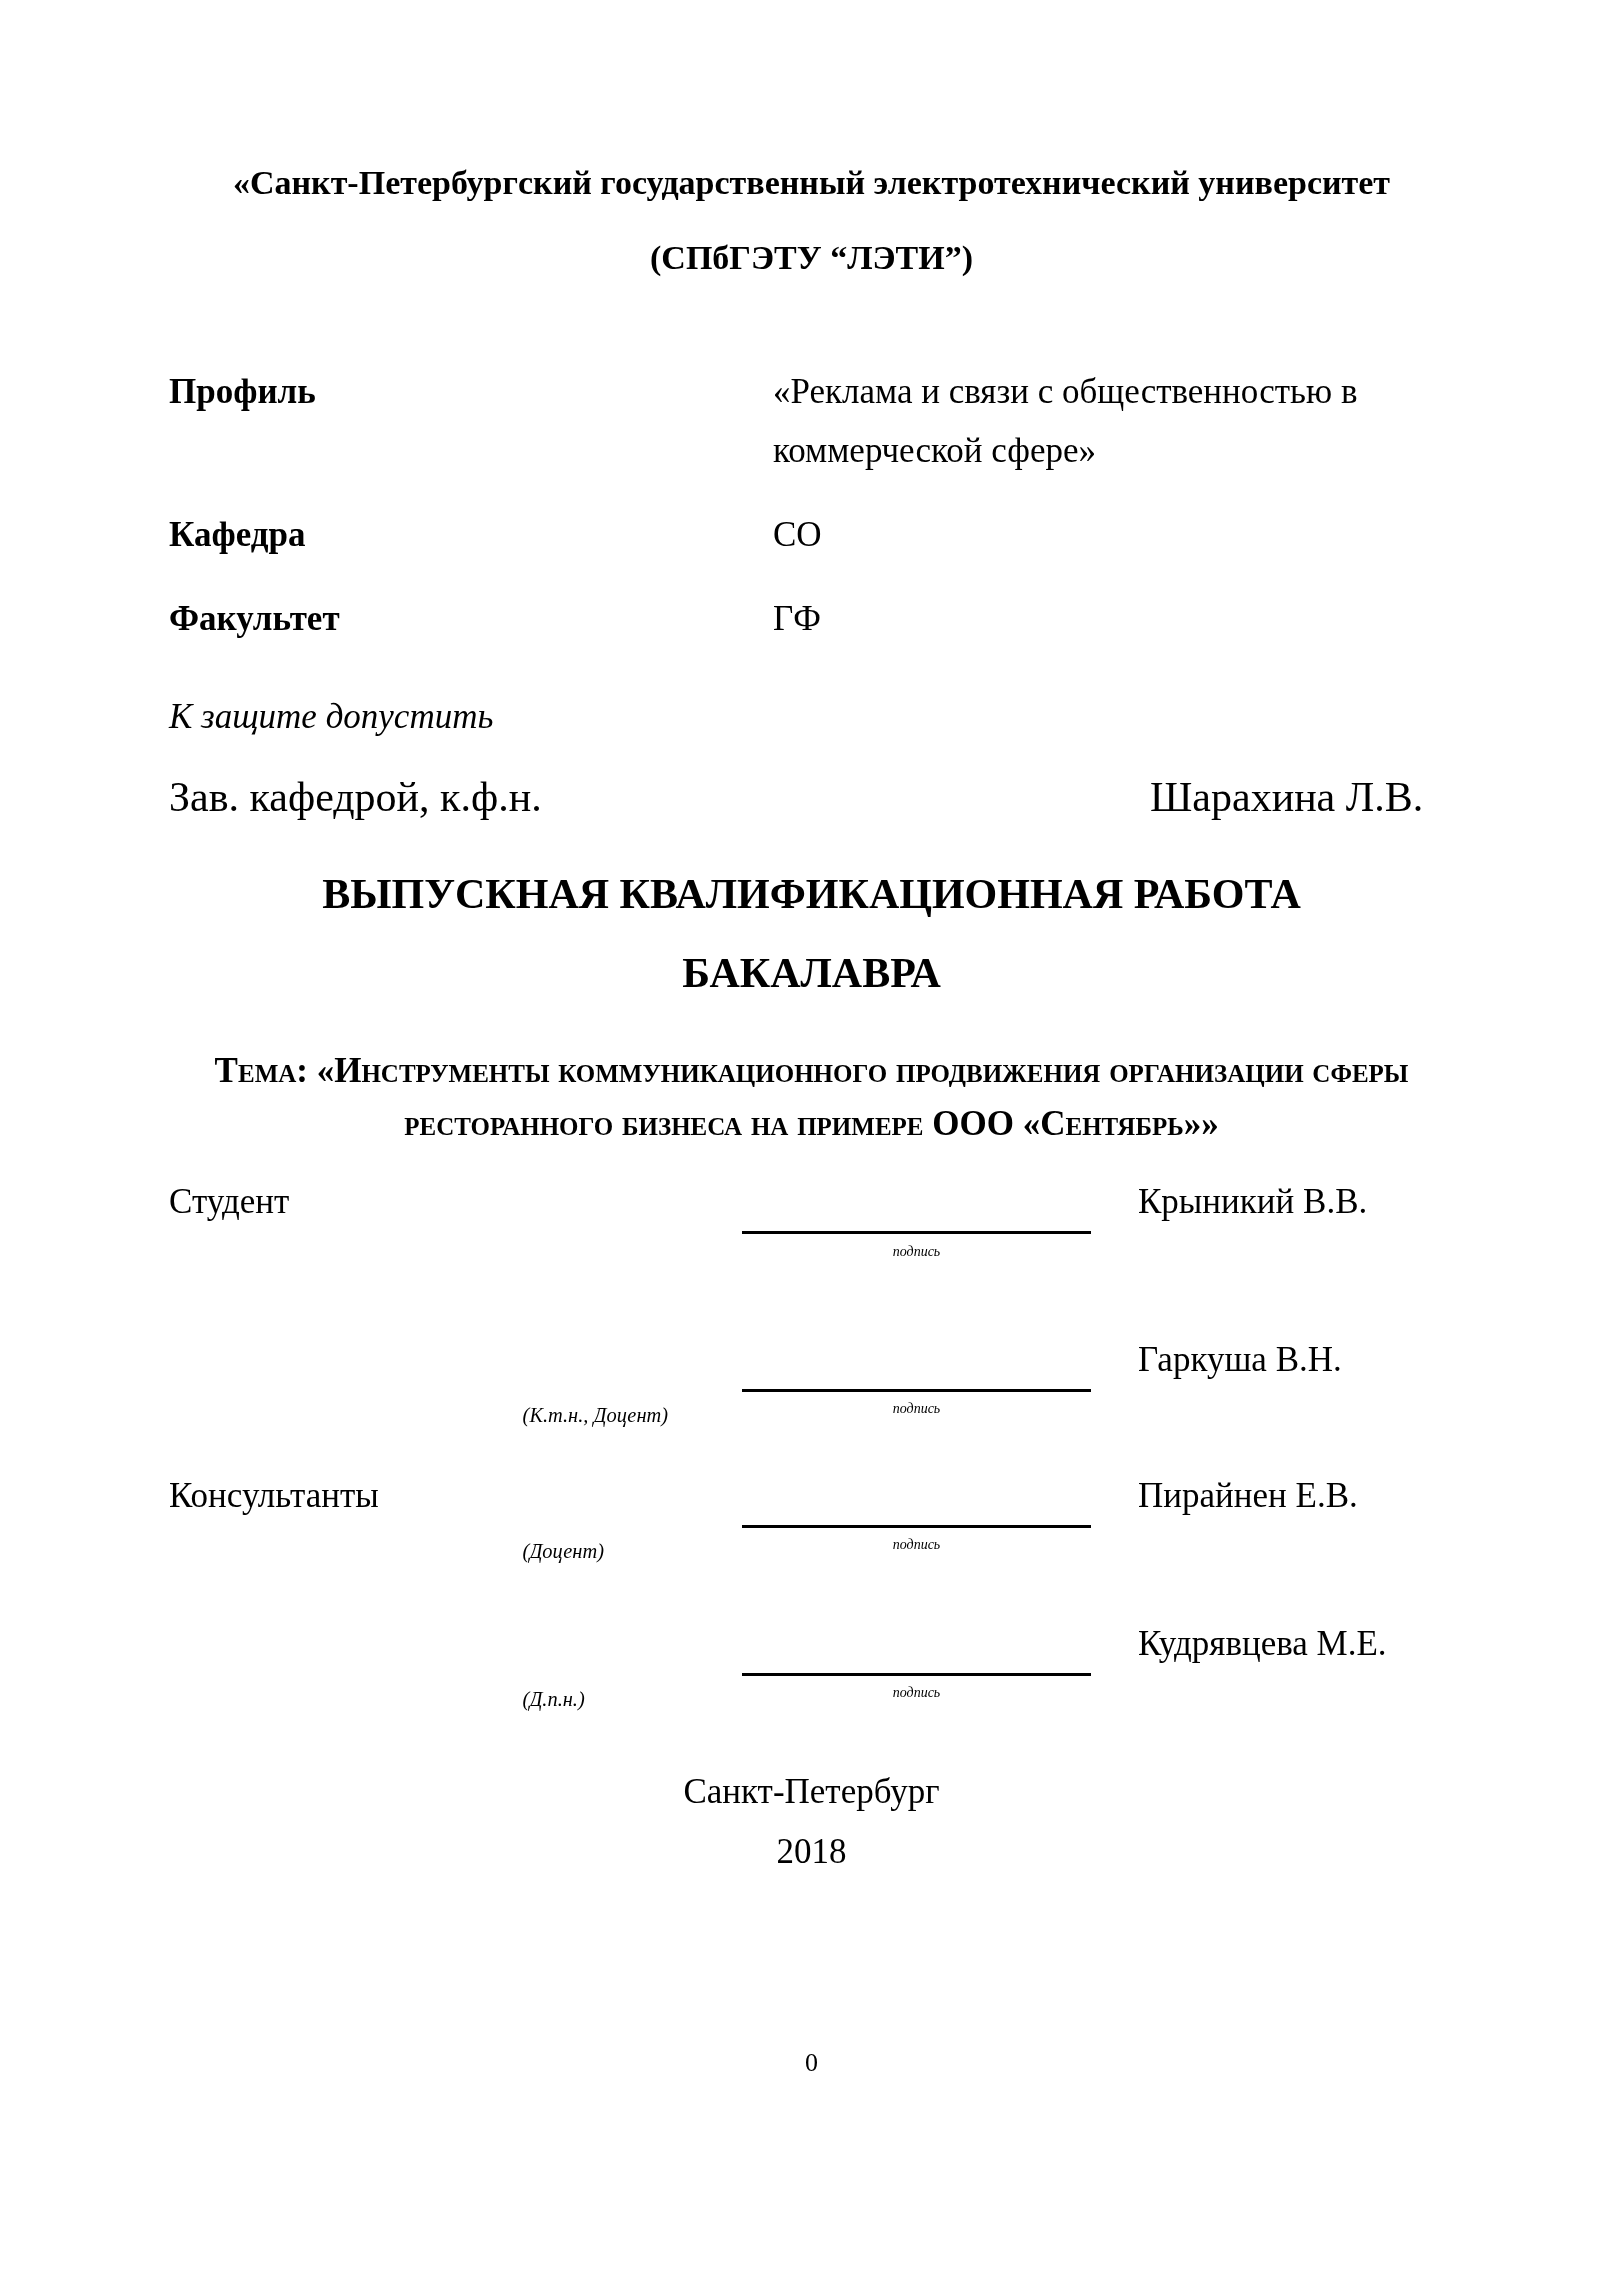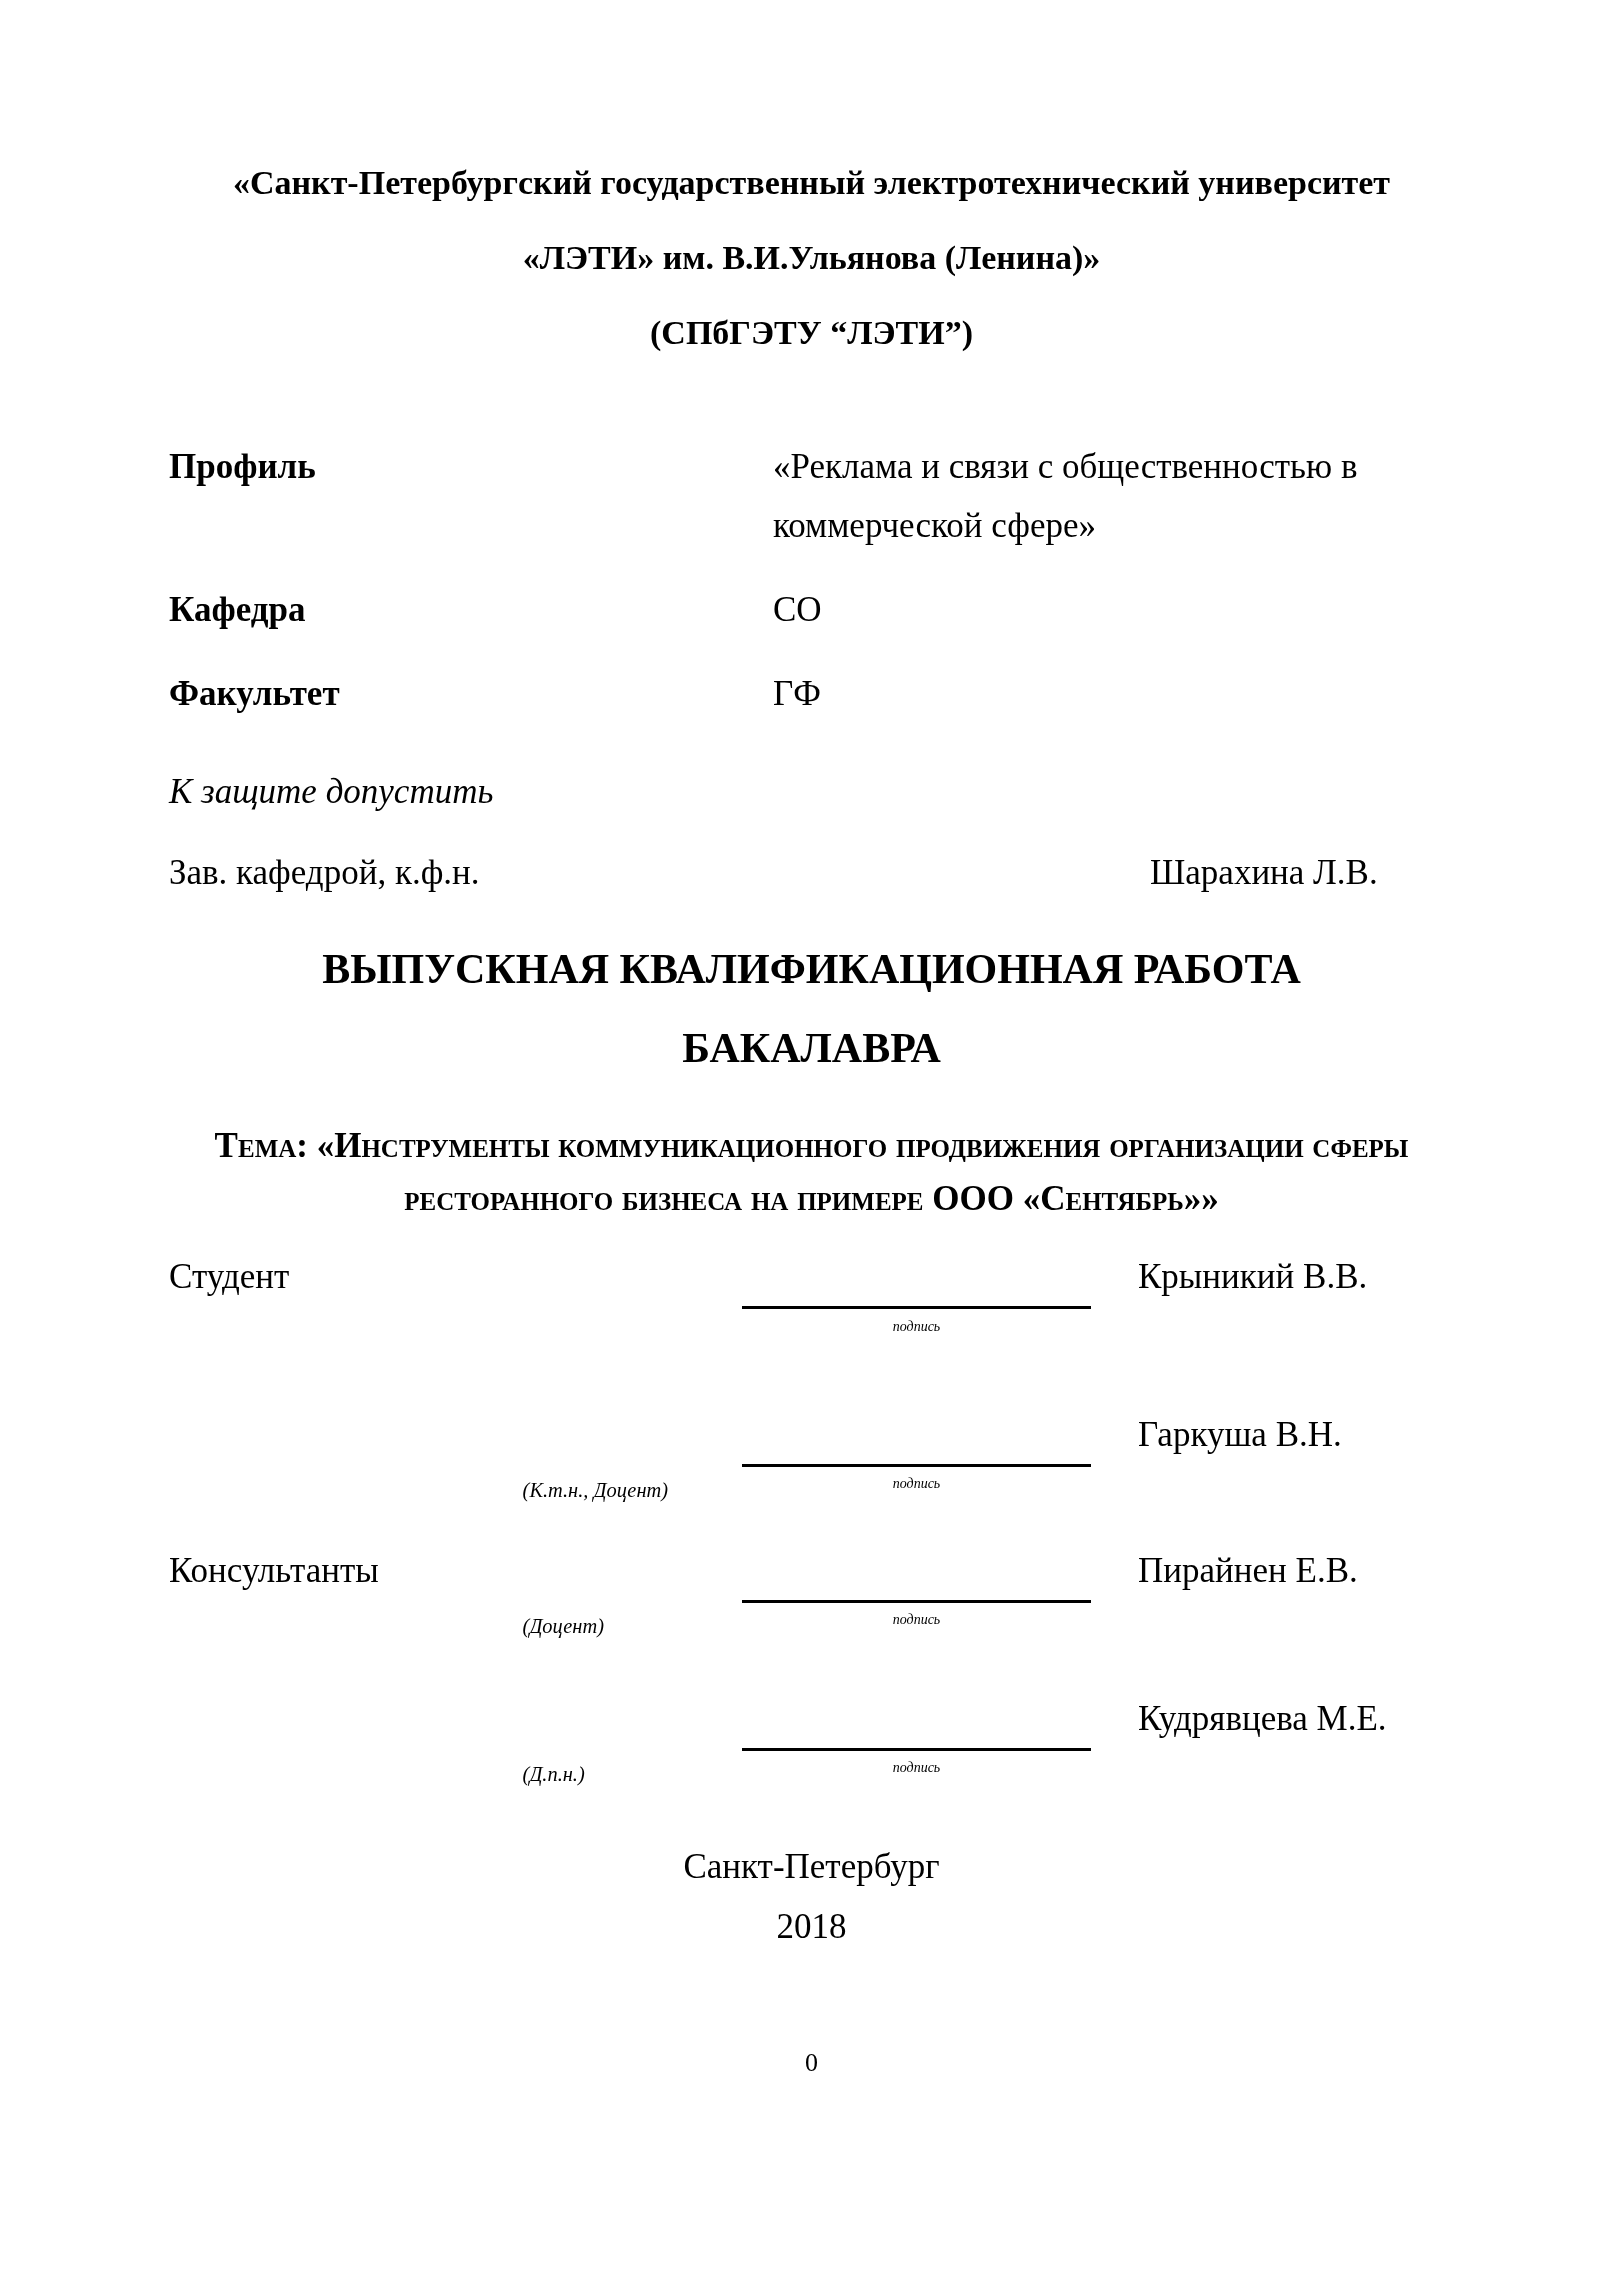--- a/index.html
+++ b/index.html
@@ -43,21 +43,21 @@
   .admission-note {
     margin-top: 39px;
     font-size: 35px;
     line-height: 59px;
     font-style: italic;
   }
   .admission-row {
     margin-top: 22px;
     display: grid;
     grid-template-columns: 981px 1fr;
-    font-size: 35px;
+    font-size: 42px;
     line-height: 59px;
   }
 
   
   .title {
     margin: 28px auto 0 auto;
     max-width: 1178px;
     text-align: center;
     font-weight: 700;
     font-size: 42px;
@@ -137,21 +137,20 @@
     font-size: 26px;
   }
 </style>
 </head>
 <body>
 
 <div class="page">
 
   <header class="uni-header">
     <div class="uni-line">«Санкт-Петербургский государственный электротехнический университет</div>
-    <div class="uni-line">«ЛЭТИ» им. В.И.Ульянова (Ленина)»</div>
     <div class="uni-line">(СПбГЭТУ “ЛЭТИ”)</div>
   </header>
 
   <section class="fields">
     <div class="field-row">
       <div class="field-label">Профиль</div>
       <div class="field-value">«Реклама и связи с общественностью в коммерческой сфере»</div>
     </div>
     <div class="field-row">
       <div class="field-label">Кафедра</div>

